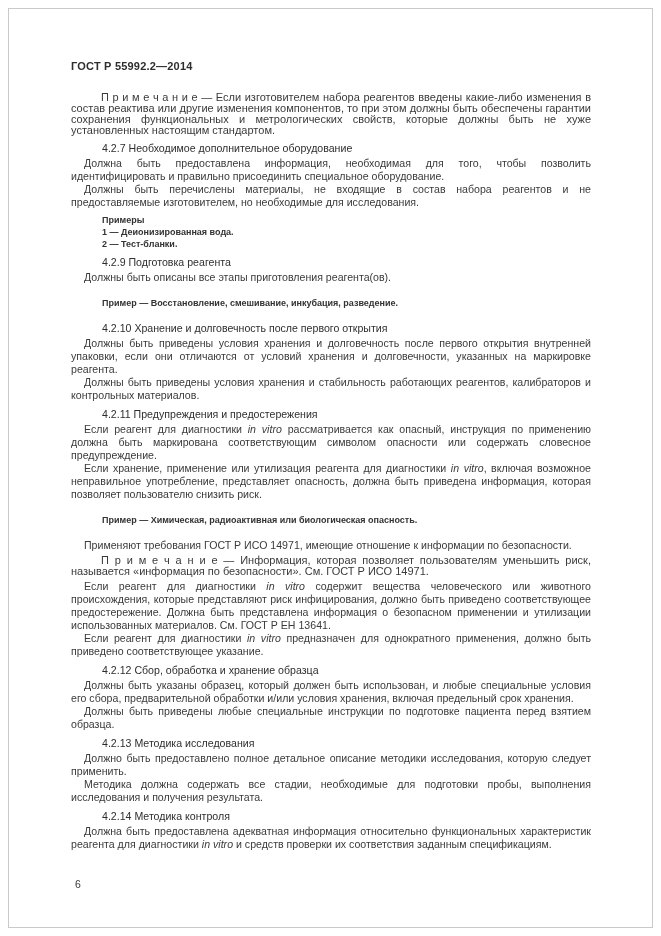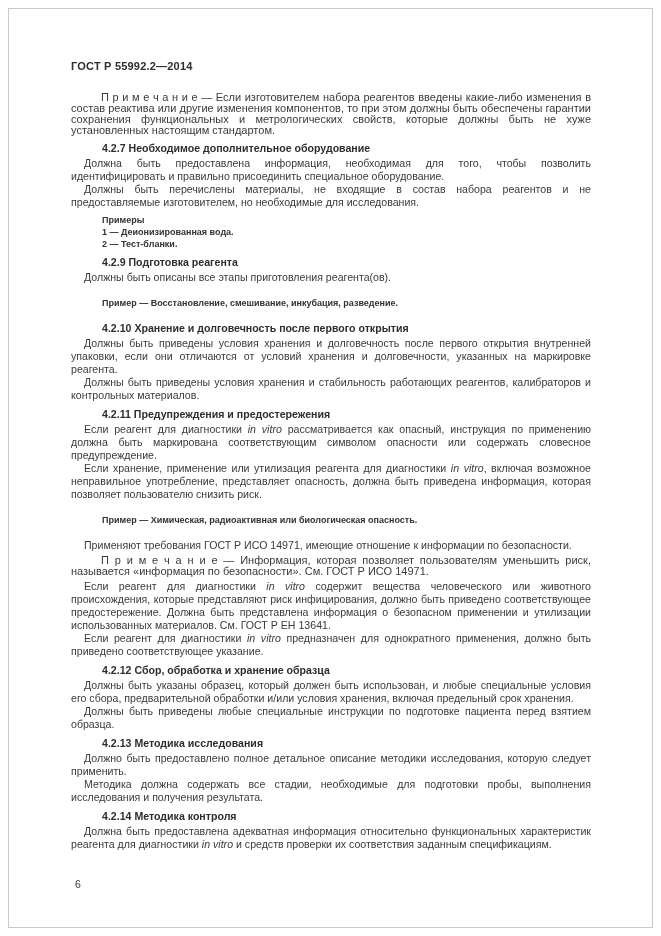--- a/index.html
+++ b/index.html
@@ -35,21 +35,21 @@
   p { margin: 0; }
   .bp {
     font-size: 10.6px;
     line-height: 13px;
     text-align: justify;
     text-indent: 13px;
   }
   .sec {
     font-size: 10.6px;
     line-height: 13px;
-    font-weight: 700;
+    font-weight: 400;
     color: #2e2e2e;
     text-indent: 31px;
     margin: 6px 0 2px 0;
   }
   .note {
     font-size: 11px;
     line-height: 11px;
     text-align: justify;
     text-indent: 30px;
     margin: 3px 0;

